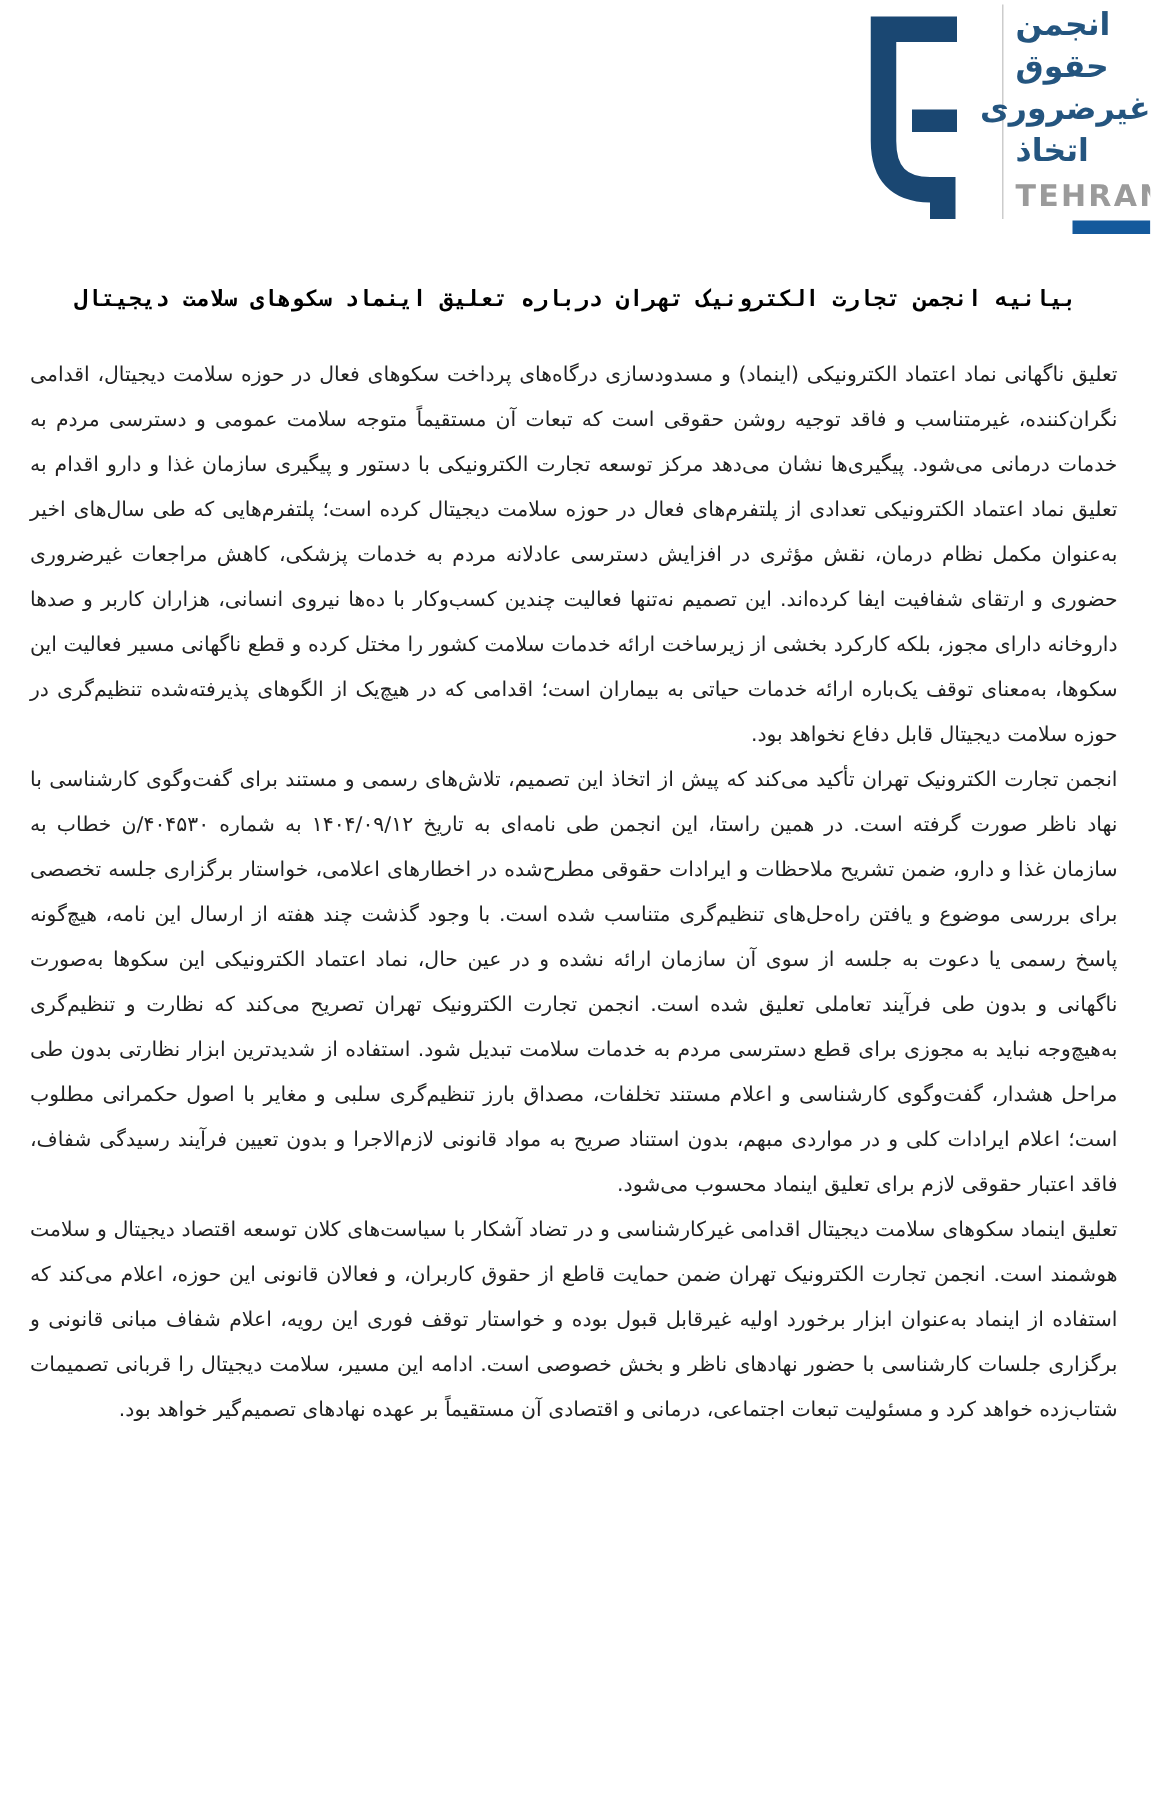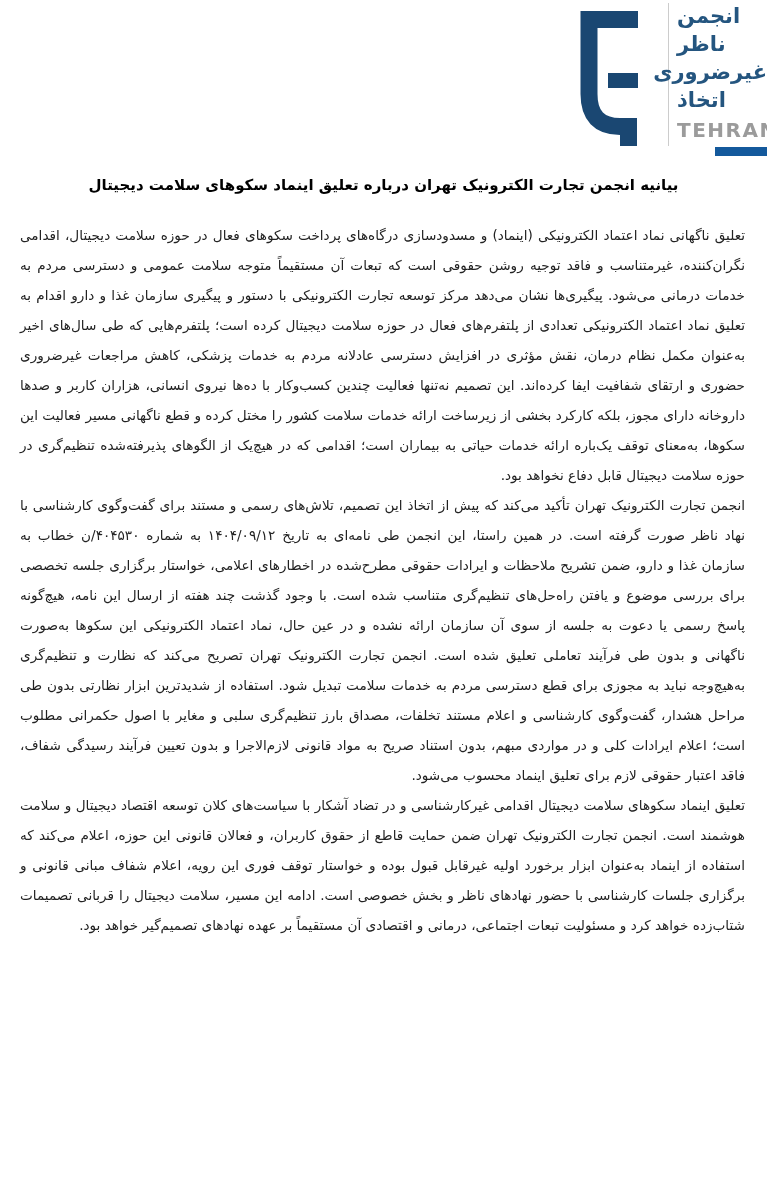--- a/index.html
+++ b/index.html
@@ -37,23 +37,23 @@
     line-height:28px;text-align:left;direction:rtl;
   }
   .tehran{
     margin-top:5px;text-align:left;direction:ltr;
     font-size:20px;font-weight:bold;letter-spacing:1.5px;
     color:var(--tehran-gray);line-height:22px;
   }
   .brand-bar{margin-top:6px;width:52px;height:9px;background:var(--bar);}
   
   .page-title{
-    margin-top:12px;
+    margin-top:26px;
     text-align:center;direction:rtl;
-    font-size:15px;font-weight:bold;color:#000000;
+    font-size:15px;font-weight:bold;color:#000000;font-family:Liberation Mono, monospace;
   }
   
   .content{
     margin-top:26px;
     padding:0 22px 0 20px;
     direction:rtl;
     text-align:justify;
     font-size:13.6px;
     line-height:30px;
     color:var(--body-text);
@@ -76,21 +76,21 @@
   <div class="letterhead">
     <span class="mark">
       <svg width="84" height="140" viewBox="0 0 84 140" xmlns="http://www.w3.org/2000/svg">
         <path d="M60 11.5 H11 V86 Q11 118.5 42 118.5 H50.5 V138" fill="none" stroke="currentColor" stroke-width="17" stroke-linejoin="miter" stroke-linecap="butt"></path>
         <rect x="30" y="65" width="30" height="15" fill="currentColor"></rect>
       </svg>
     </span>
     <div class="logo-divider"></div>
     <div class="wordmark">
       <div class="w">انجمن</div>
-      <div class="w">ناظر</div>
+      <div class="w">حقوق</div>
       <div class="w">غیرضروری</div>
       <div class="w">اتخاذ</div>
       <div class="tehran">TEHRAN</div>
       <div class="brand-bar"></div>
     </div>
   </div>
 
   <div class="page-title">بیانیه انجمن تجارت الکترونیک تهران درباره تعلیق اینماد سکوهای سلامت دیجیتال</div>
 
   <div class="content">

